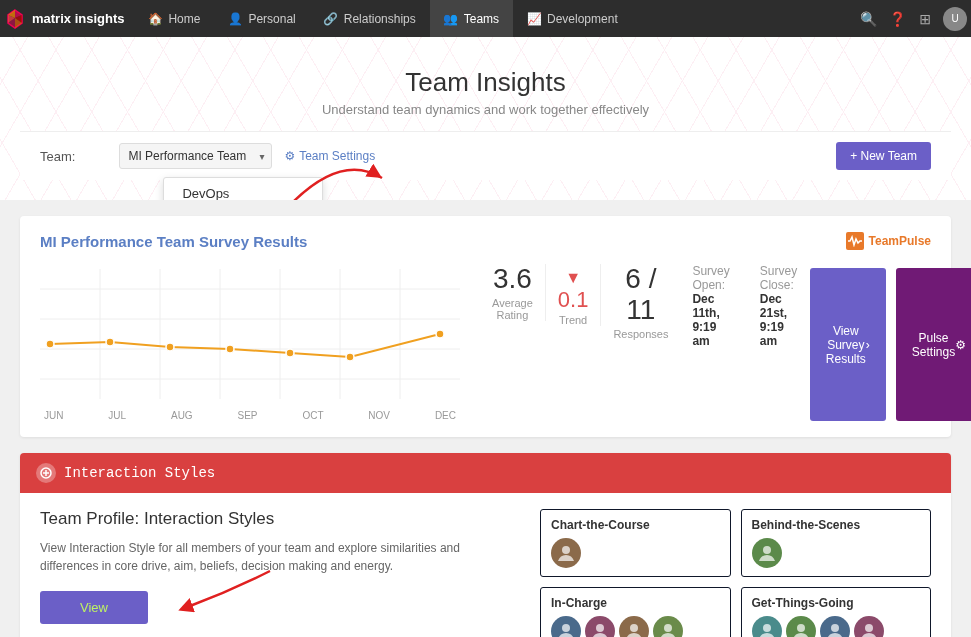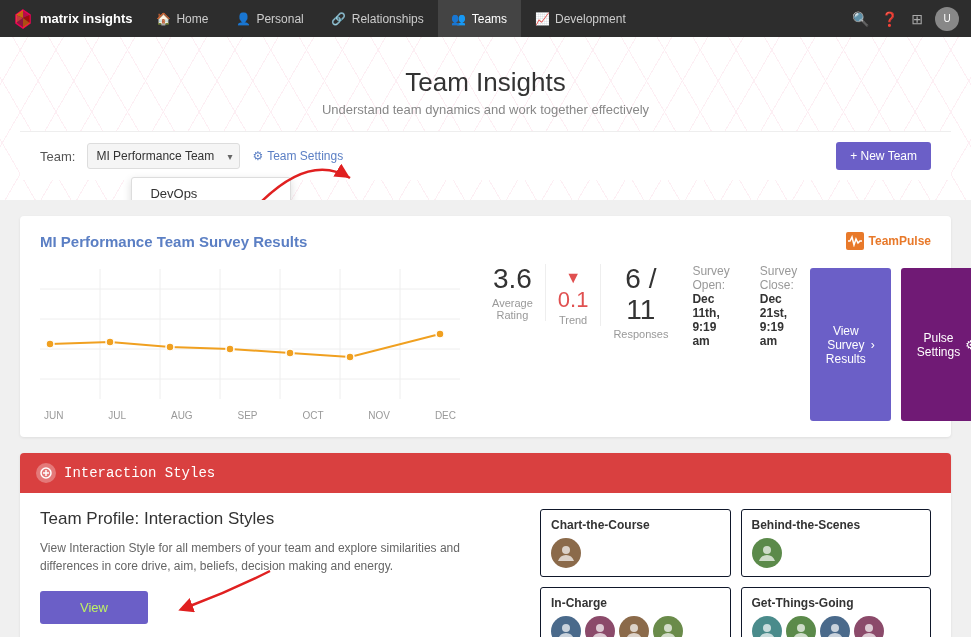--- a/index.html
+++ b/index.html
@@ -4,21 +4,21 @@
   <style>
     * { box-sizing: border-box; margin: 0; padding: 0; }
     body { font-family: -apple-system, BlinkMacSystemFont, 'Segoe UI', sans-serif; background: #f0f0f0; width: 971px; min-height: 637px; overflow-x: hidden; }
 
     
     .navbar {
       background: #2d2d2d;
       height: 37px;
       display: flex;
       align-items: center;
-      padding: 0 12px;
+      padding: 0 4px;
       gap: 0;
     }
     .nav-logo {
       display: flex;
       align-items: center;
       gap: 6px;
       margin-right: 10px;
     }
     .logo-gem {
       width: 22px; height: 22px;
@@ -119,20 +119,21 @@
       gap: 12px;
       position: relative;
     }
     .team-label {
       color: #555;
       font-size: 13px;
     }
     .team-select-wrapper {
       position: relative;
       display: inline-block;
+      margin-left: 32px;
     }
     .team-select {
       appearance: none;
       background: #f5f5f5;
       border: 1px solid #ddd;
       border-radius: 3px;
       padding: 5px 24px 5px 8px;
       font-size: 12px;
       color: #333;
       cursor: pointer;
@@ -299,21 +300,21 @@
       display: flex;
       gap: 10px;
       margin-top: 4px;
     }
     .btn-survey {
       padding: 2px 16px;
       border-radius: 3px;
       font-size: 12px;
       cursor: pointer;
       border: none;
-      display: flex; align-items: center; gap: 5px;
+      display: flex; align-items: center; 
     }
     .btn-view { background: #6b5fc7; color: #fff; }
     .btn-pulse { background: #701a75; color: #fff; justify-content: space-between; }
 
     
     .interaction-section {
       background: #fff;
       border-radius: 4px;
       box-shadow: 0 1px 3px rgba(0,0,0,0.08);
       overflow: hidden;

